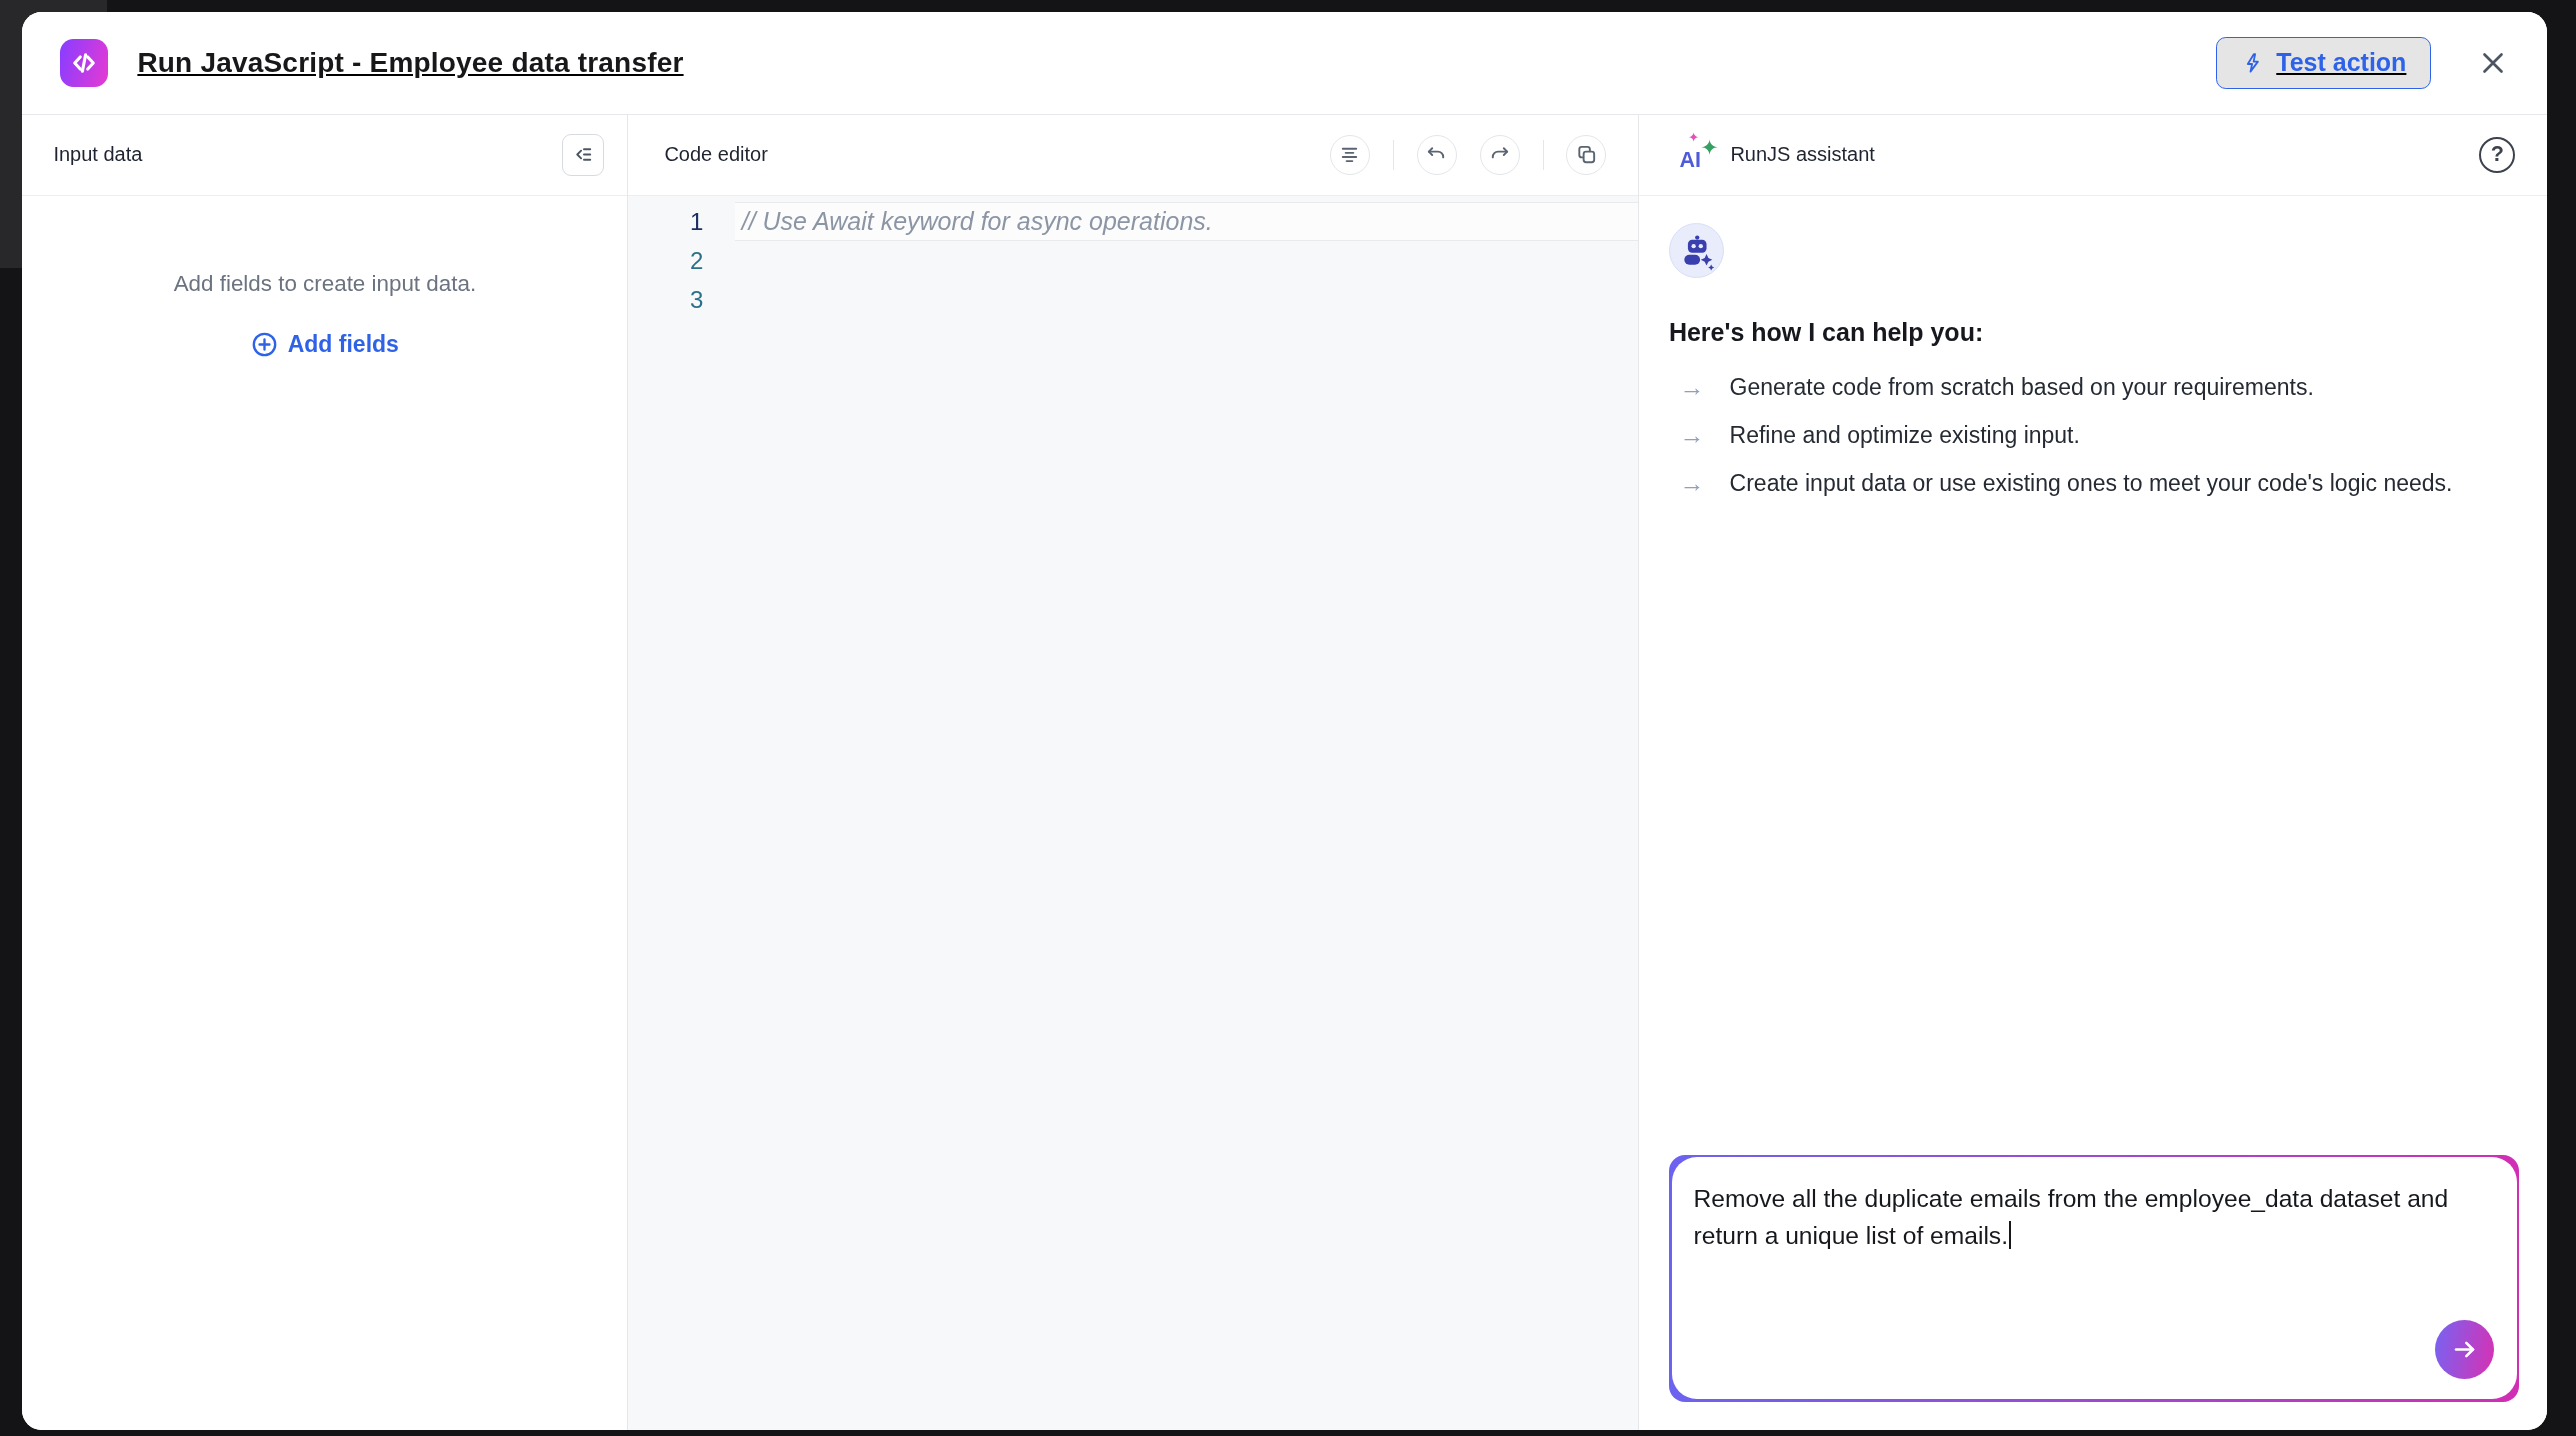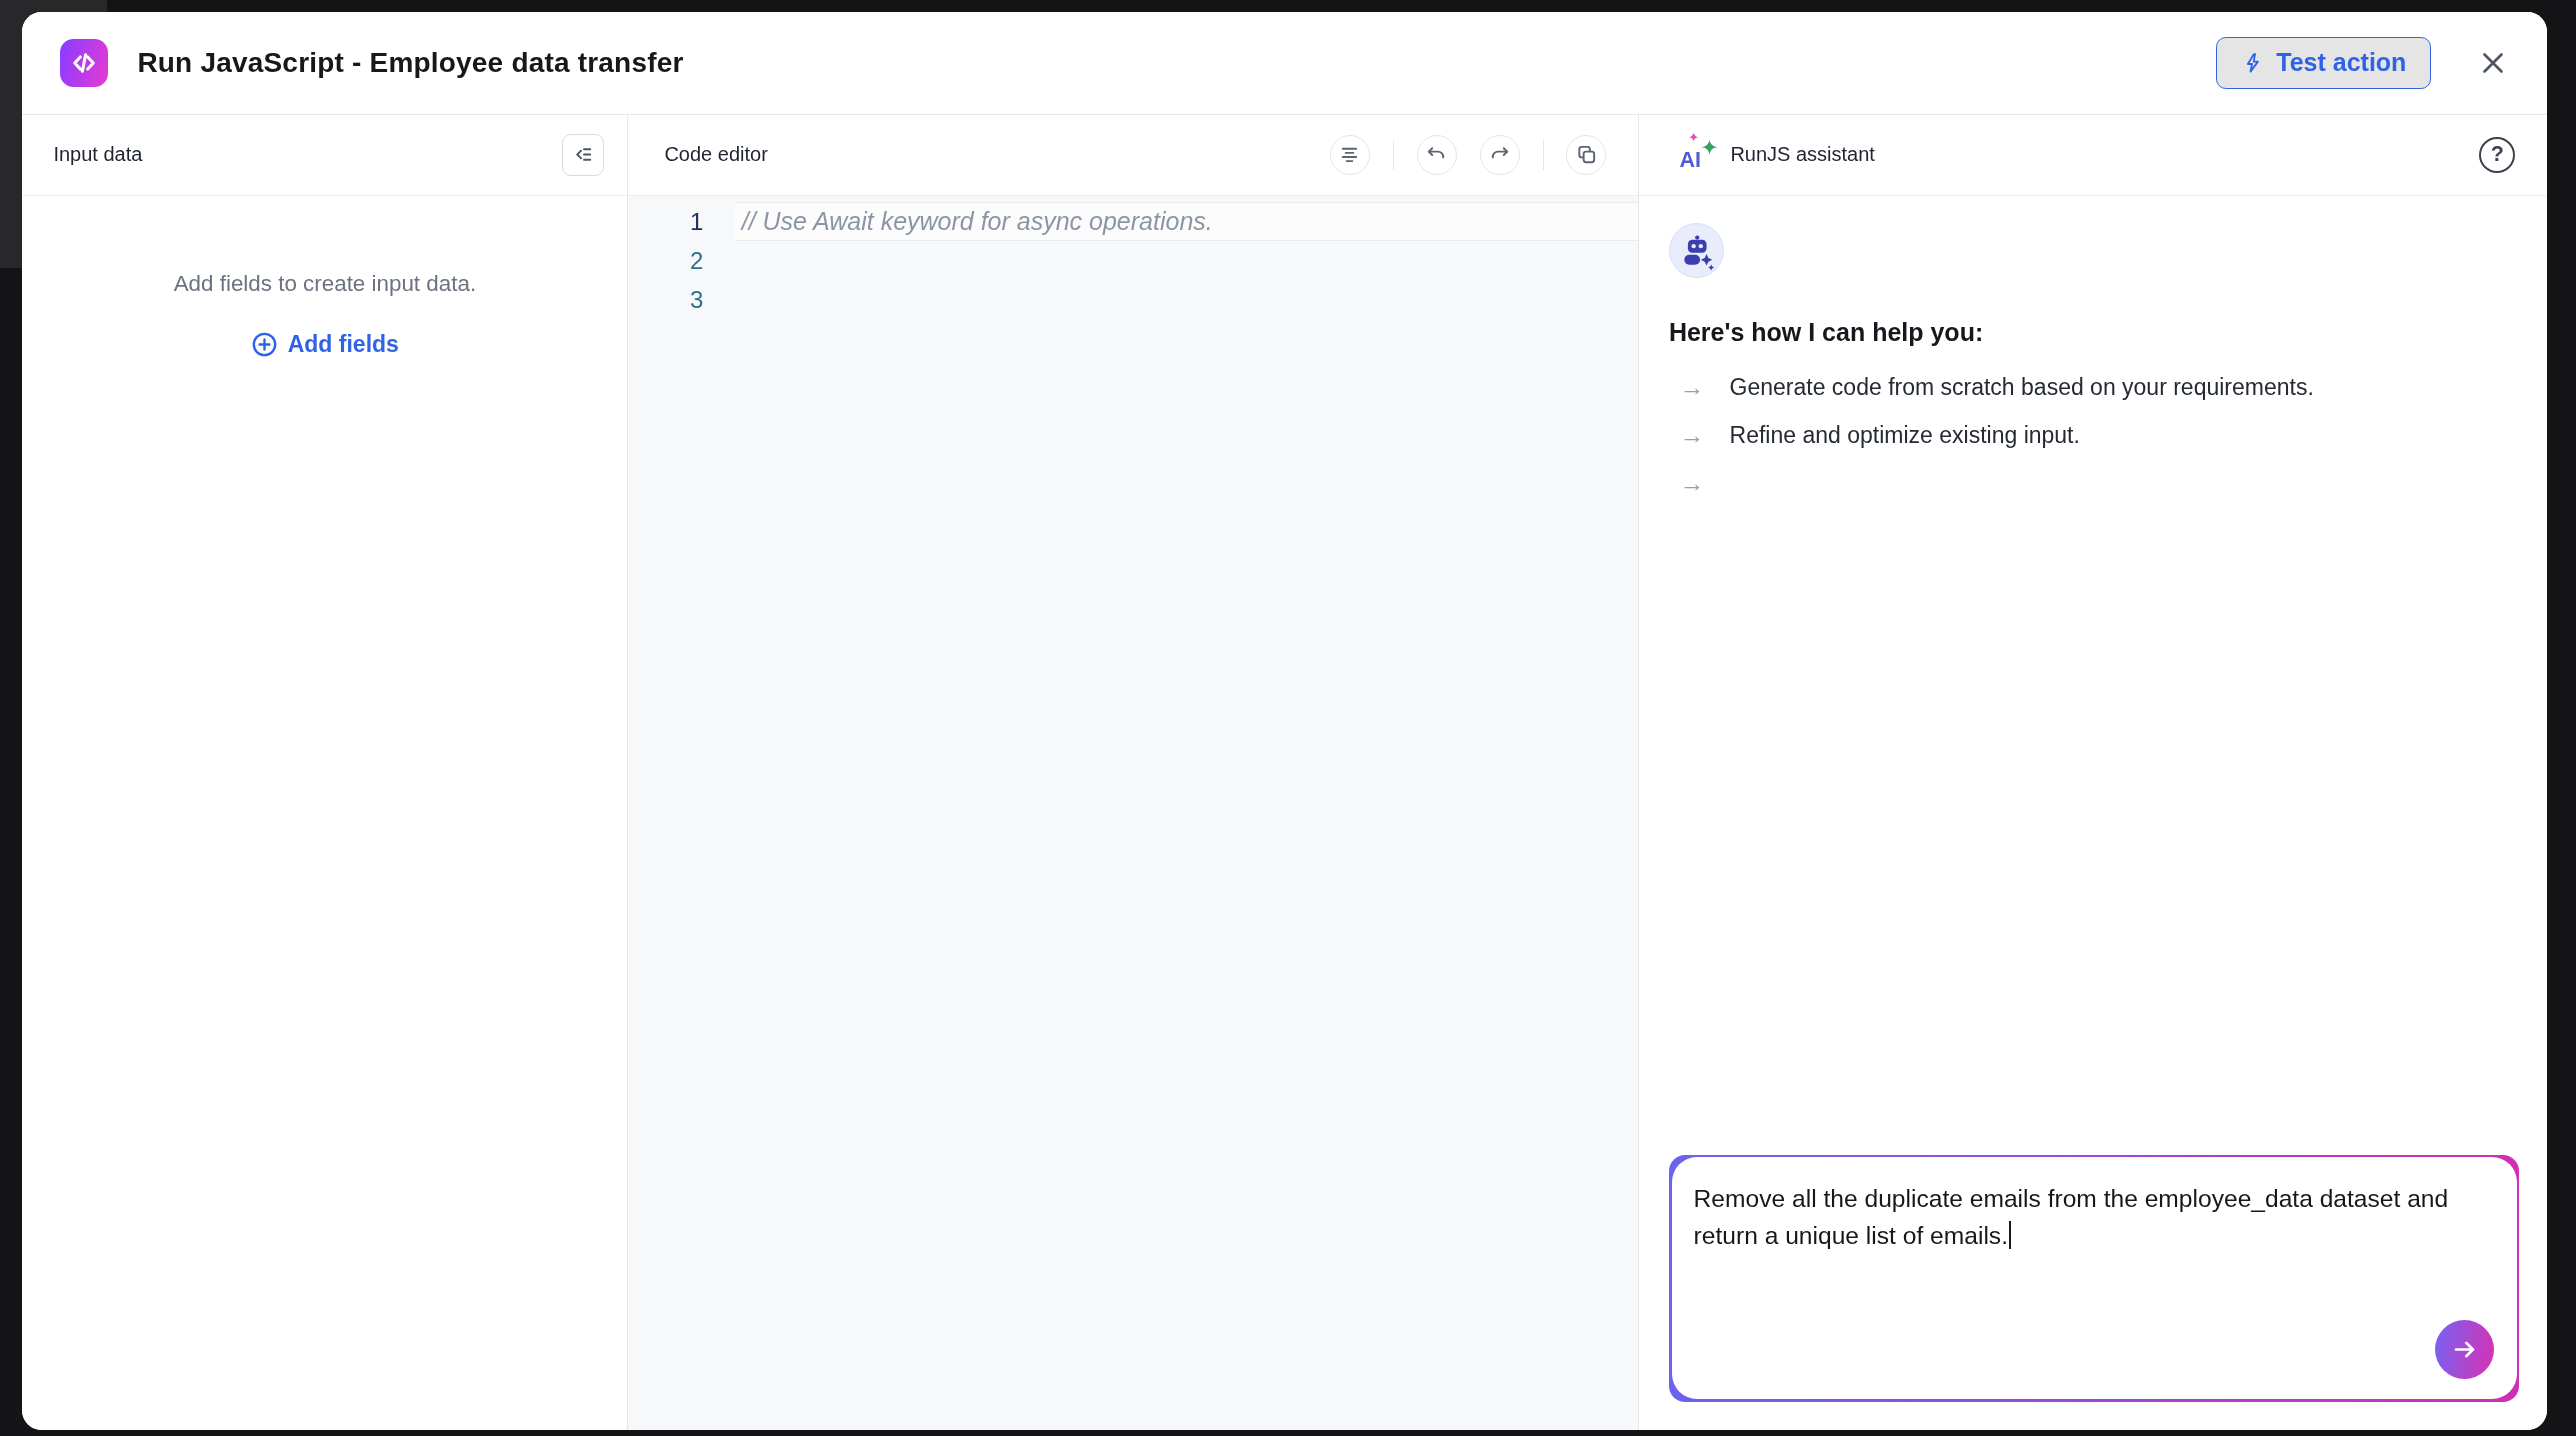--- a/index.html
+++ b/index.html
@@ -16,21 +16,21 @@
   .modal {
     position: absolute; left: 22.4px; top: 11.6px;
     width: 2525px; height: 1418px;
     background: #ffffff; border-radius: 19.7px;
     overflow: hidden; display: flex; flex-direction: column;
   }
 
   
   .modal-header {
     flex: 0 0 103px; display: flex; align-items: center;
-    padding: 0 34px 0 38px; border-bottom: 0.9px solid #e5e7eb; background: #fff;
+    padding: 0 34px 0 38px; border-bottom: 0.9px solid #e5e7eb; background: #fff; text-decoration: underline;
   }
   .app-icon {
     width: 48px; height: 48px; border-radius: 13.4px; flex: 0 0 48px;
     background: linear-gradient(105deg, #8b3dff 5%, #e23ad4 95%);
     display: flex; align-items: center; justify-content: center;
   }
   .modal-title { margin-left: 29px; font-size: 28px; font-weight: 700; color: #18181b; letter-spacing: 0.2px; }
   .test-action-btn {
     margin-left: auto; height: 52px; padding: 0 24px;
     border: 1.8px solid #2e63e8; border-radius: 9.8px; background: #e5e5e5;
@@ -283,20 +283,21 @@
           <li>
             <span class="cap-arrow">→</span>
             <span>Generate code from scratch based on your requirements.</span>
           </li>
           <li>
             <span class="cap-arrow">→</span>
             <span>Refine and optimize existing input.</span>
           </li>
           <li>
             <span class="cap-arrow">→</span>
+            <span>Create input data or use existing ones to meet your code's logic needs.</span>
           </li>
         </ul>
 
         <div class="prompt-box">
           <div class="prompt-inner">
             <span>Remove all the duplicate emails from the employee_data dataset and return a unique list of emails.</span><span class="caret"></span>
             <button class="send-btn">
               <span style="display:flex;">
                 <svg width="29" height="29" viewBox="0 0 24 24" fill="none" stroke="#ffffff" stroke-width="2.2" stroke-linecap="round" stroke-linejoin="round">
                   <path d="M5 12 H19"></path>

